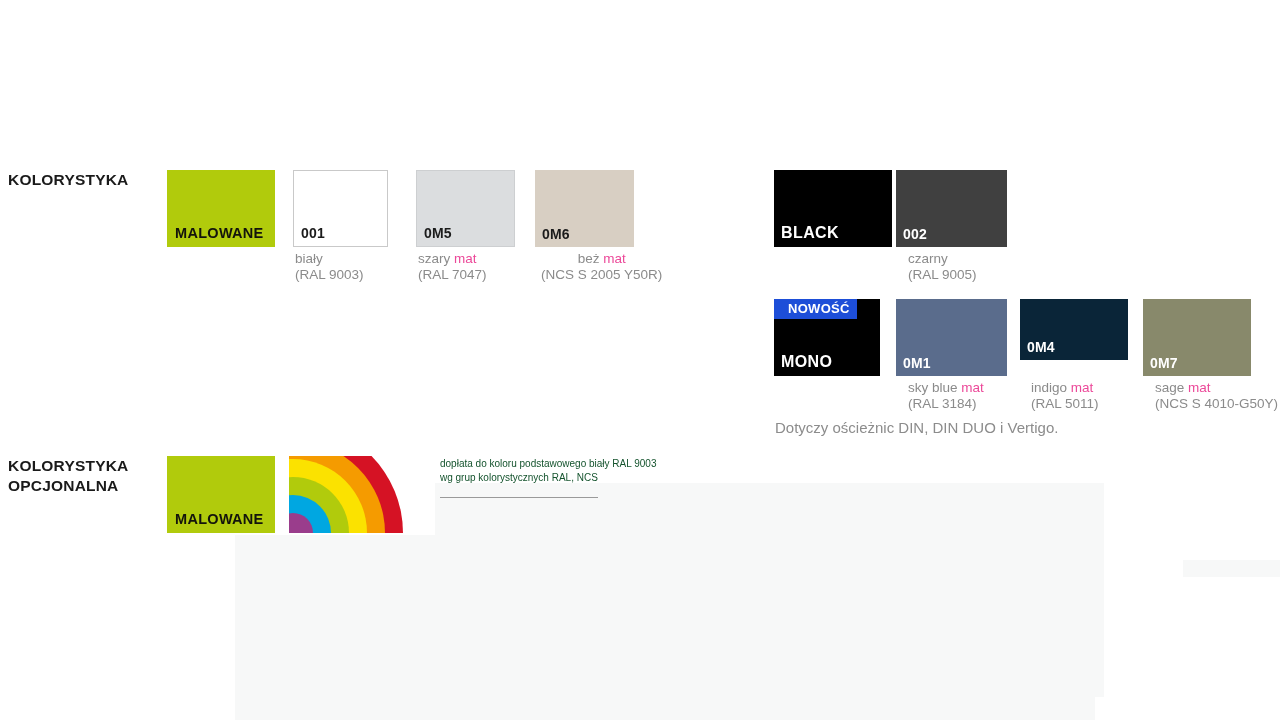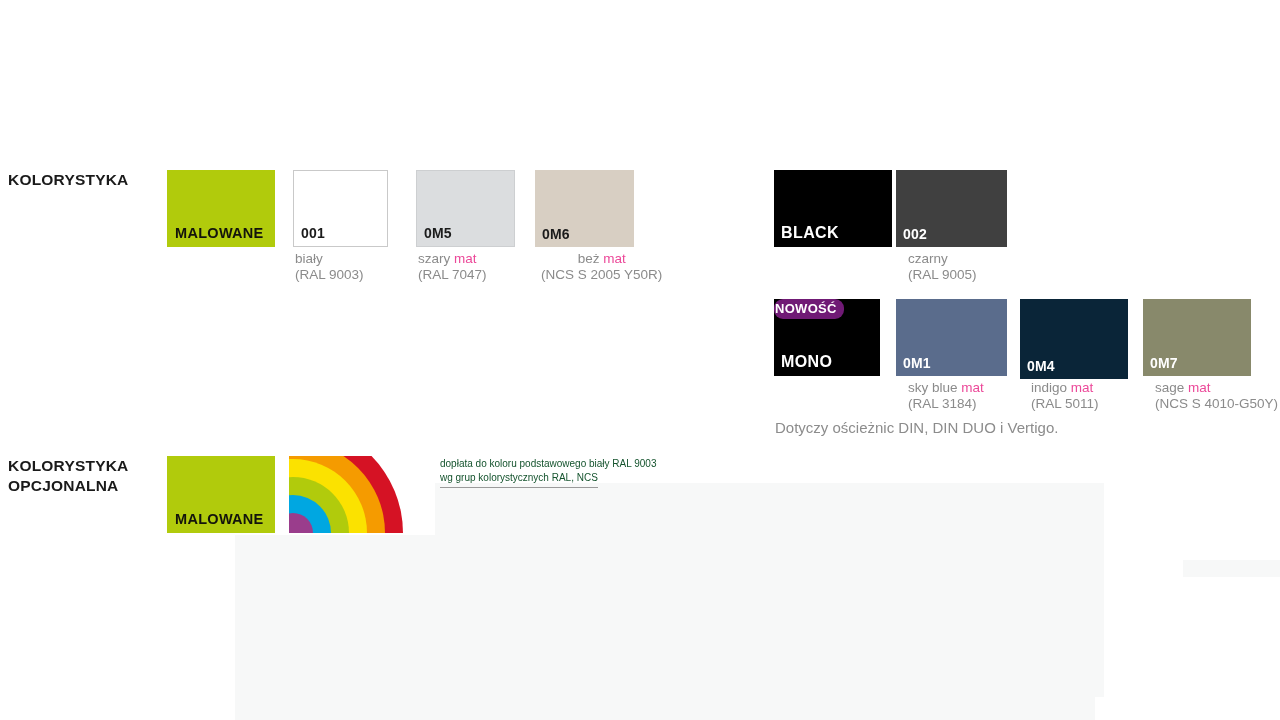--- a/index.html
+++ b/index.html
@@ -82,27 +82,26 @@
     bottom: 5px;
     font-weight: bold;
     font-size: 16px;
     letter-spacing: 0.4px;
     color: #ffffff;
   }
   .badge-nowosc {
     position: absolute;
     left: 0;
     top: 0;
-    background: #701a75;
+    background: #1d4ed8;
     color: #ffffff;
     font-weight: bold;
     font-size: 13px;
     letter-spacing: 0.3px;
-    padding: 2px 7px 3px 1px;
-    border-radius: 9px;
+    padding: 2px 7px 3px 14px;
   }
 
   
   .footnote {
     position: absolute;
     font-size: 15px;
     color: #8c8c8c;
     white-space: nowrap;
     text-align: right;
   }
@@ -117,21 +116,21 @@
   .surcharge {
     position: absolute;
     font-size: 10px;
     color: #14532d;
     line-height: 1.42;
     white-space: nowrap;
   }
   .surcharge .underlined {
     border-bottom: 1px solid #9a9a9a;
     display: inline-block;
-    padding-bottom: 2px;
+    padding-bottom: 12px;
   }
 
   
   .panel {
     position: absolute;
     background: #f7f8f8;
   }
 </style>
 </head>
 <body>
@@ -188,21 +187,21 @@
 </div>
 
 <div class="swatch dark" style="left:896px; top:299px; width:111px; height:77px; background:#5a6c8c;">
   <span class="code">0M1</span>
 </div>
 <div class="swatch-desc" style="left:908px; top:380px;">
   <span>sky blue </span><b>mat</b>
   <span class="line2">(RAL 3184)</span>
 </div>
 
-<div class="swatch dark" style="left:1020px; top:299px; width:108px; height:80px; background:#0a2538;padding-left:31px;">
+<div class="swatch dark" style="left:1020px; top:299px; width:108px; height:61px; background:#0a2538;padding-left:31px;">
   <span class="code">0M4</span>
 </div>
 <div class="swatch-desc" style="left:1031px; top:380px;">
   <span>indigo </span><b>mat</b>
   <span class="line2">(RAL 5011)</span>
 </div>
 
 <div class="swatch dark" style="left:1143px; top:299px; width:108px; height:77px; background:#88896b;">
   <span class="code">0M7</span>
 </div>

